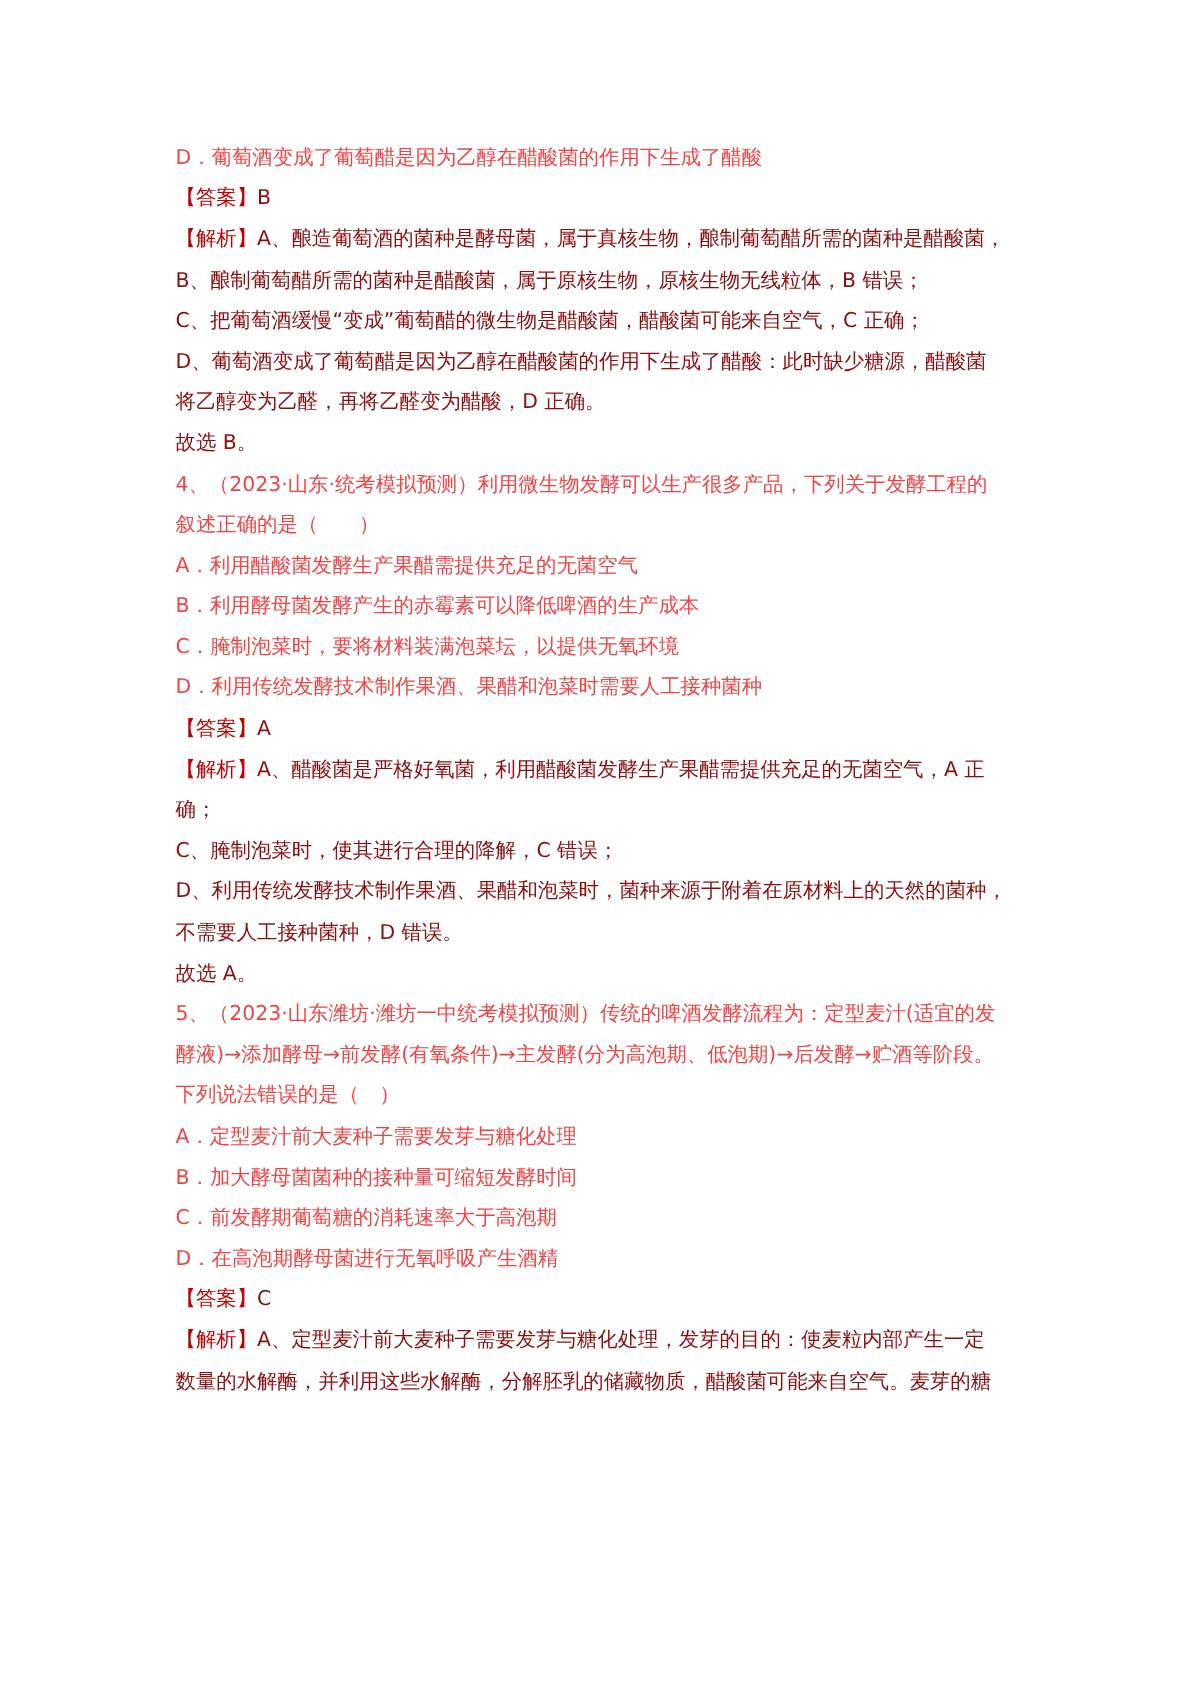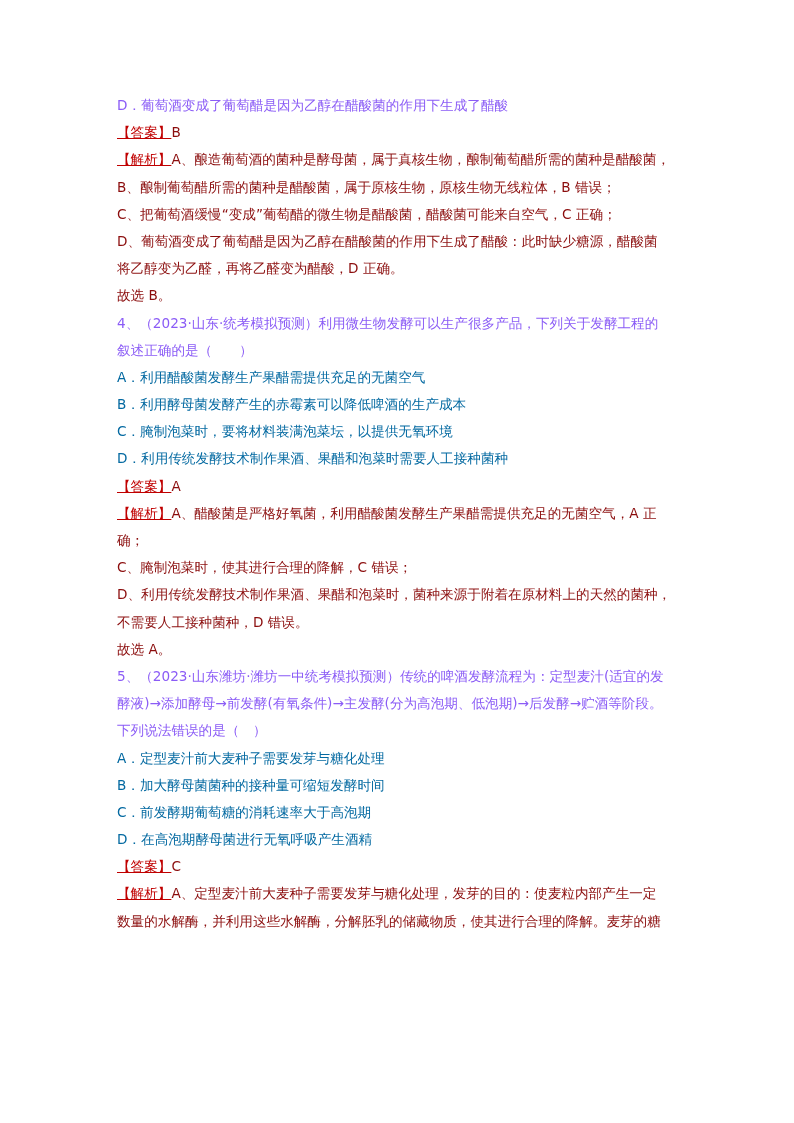--- a/index.html
+++ b/index.html
@@ -1,23 +1,23 @@
 <!DOCTYPE html>
 <html><head>
   <meta charset="utf-8">
   <style>
     html, body { margin: 0; padding: 0; background: #ffffff; }
     body { width: 794px; height: 1123px; position: relative; overflow: hidden;
       font-family: "DejaVu Sans", "Liberation Sans", sans-serif; }
     .page { position: absolute; left: 117px; top: 92px; width: 560px; }
     .line { height: 27.2px; line-height: 27.2px; font-size: 13.6px; white-space: nowrap; letter-spacing: 0; }
-    .black { color: #8b5cf6; }
+    .black { color: #ef4444; }
     .red { color: #8b0d0d; }
-    .tag { color: #c00000; text-decoration: underline; }
-    .opt { color: #0369a1; }
+    .tag { color: #c00000; }
+    .opt { color: #ef4444; }
   </style>
 </head>
 <body>
 
 <div class="page">
 
   <div class="line black">D．葡萄酒变成了葡萄醋是因为乙醇在醋酸菌的作用下生成了醋酸</div>
   <div class="line">
     <span class="tag">【答案】</span><span class="red">B</span>
   </div>
@@ -54,15 +54,15 @@
   <div class="line opt">A．定型麦汁前大麦种子需要发芽与糖化处理</div>
   <div class="line opt">B．加大酵母菌菌种的接种量可缩短发酵时间</div>
   <div class="line opt">C．前发酵期葡萄糖的消耗速率大于高泡期</div>
   <div class="line opt">D．在高泡期酵母菌进行无氧呼吸产生酒精</div>
   <div class="line">
     <span class="tag">【答案】</span><span class="red">C</span>
   </div>
   <div class="line">
     <span class="tag">【解析】</span><span class="red">A、定型麦汁前大麦种子需要发芽与糖化处理，发芽的目的：使麦粒内部产生一定</span>
   </div>
-  <div class="line red">数量的水解酶，并利用这些水解酶，分解胚乳的储藏物质，使其进行合理的降解。麦芽的糖</div>
+  <div class="line red">数量的水解酶，并利用这些水解酶，分解胚乳的储藏物质，醋酸菌可能来自空气。麦芽的糖</div>
 
 </div>
 
 </body></html>

